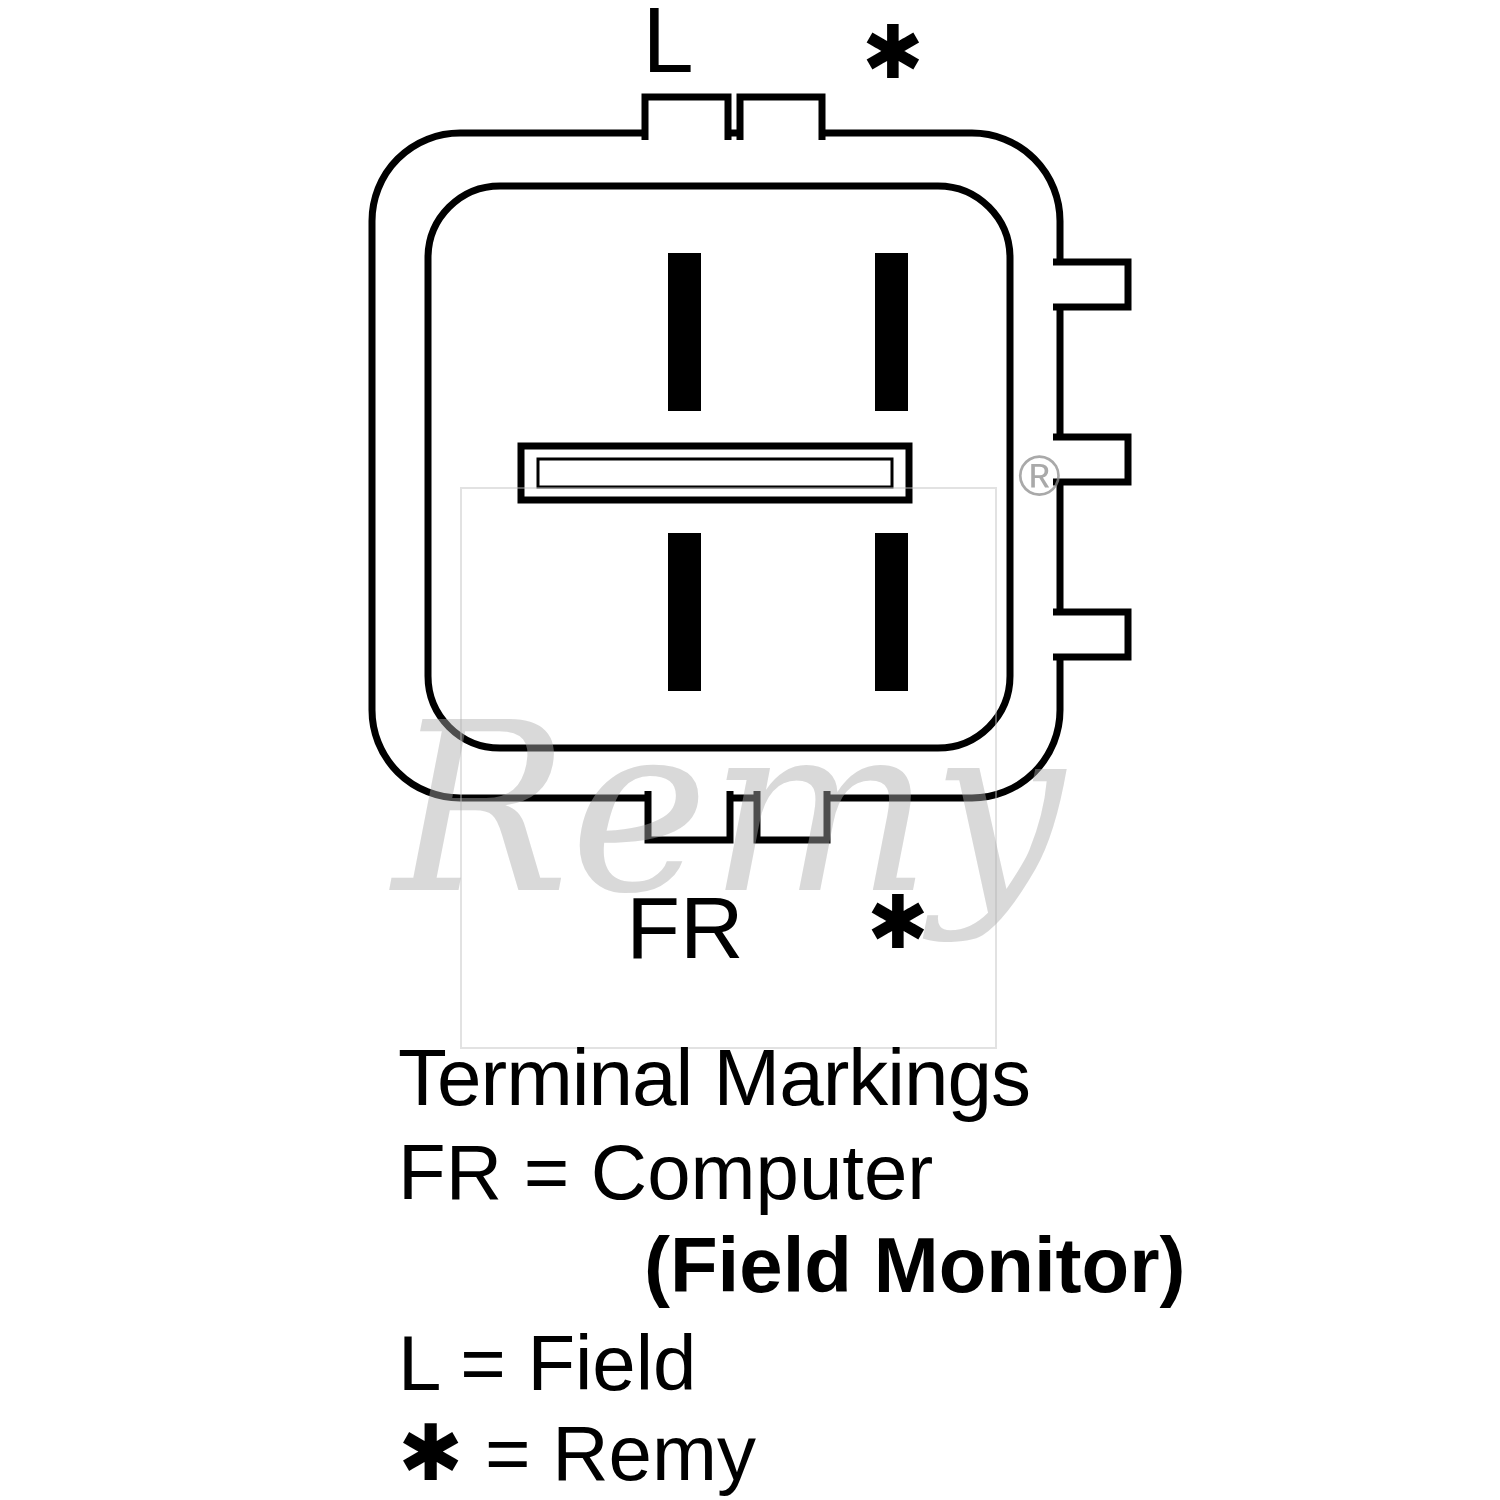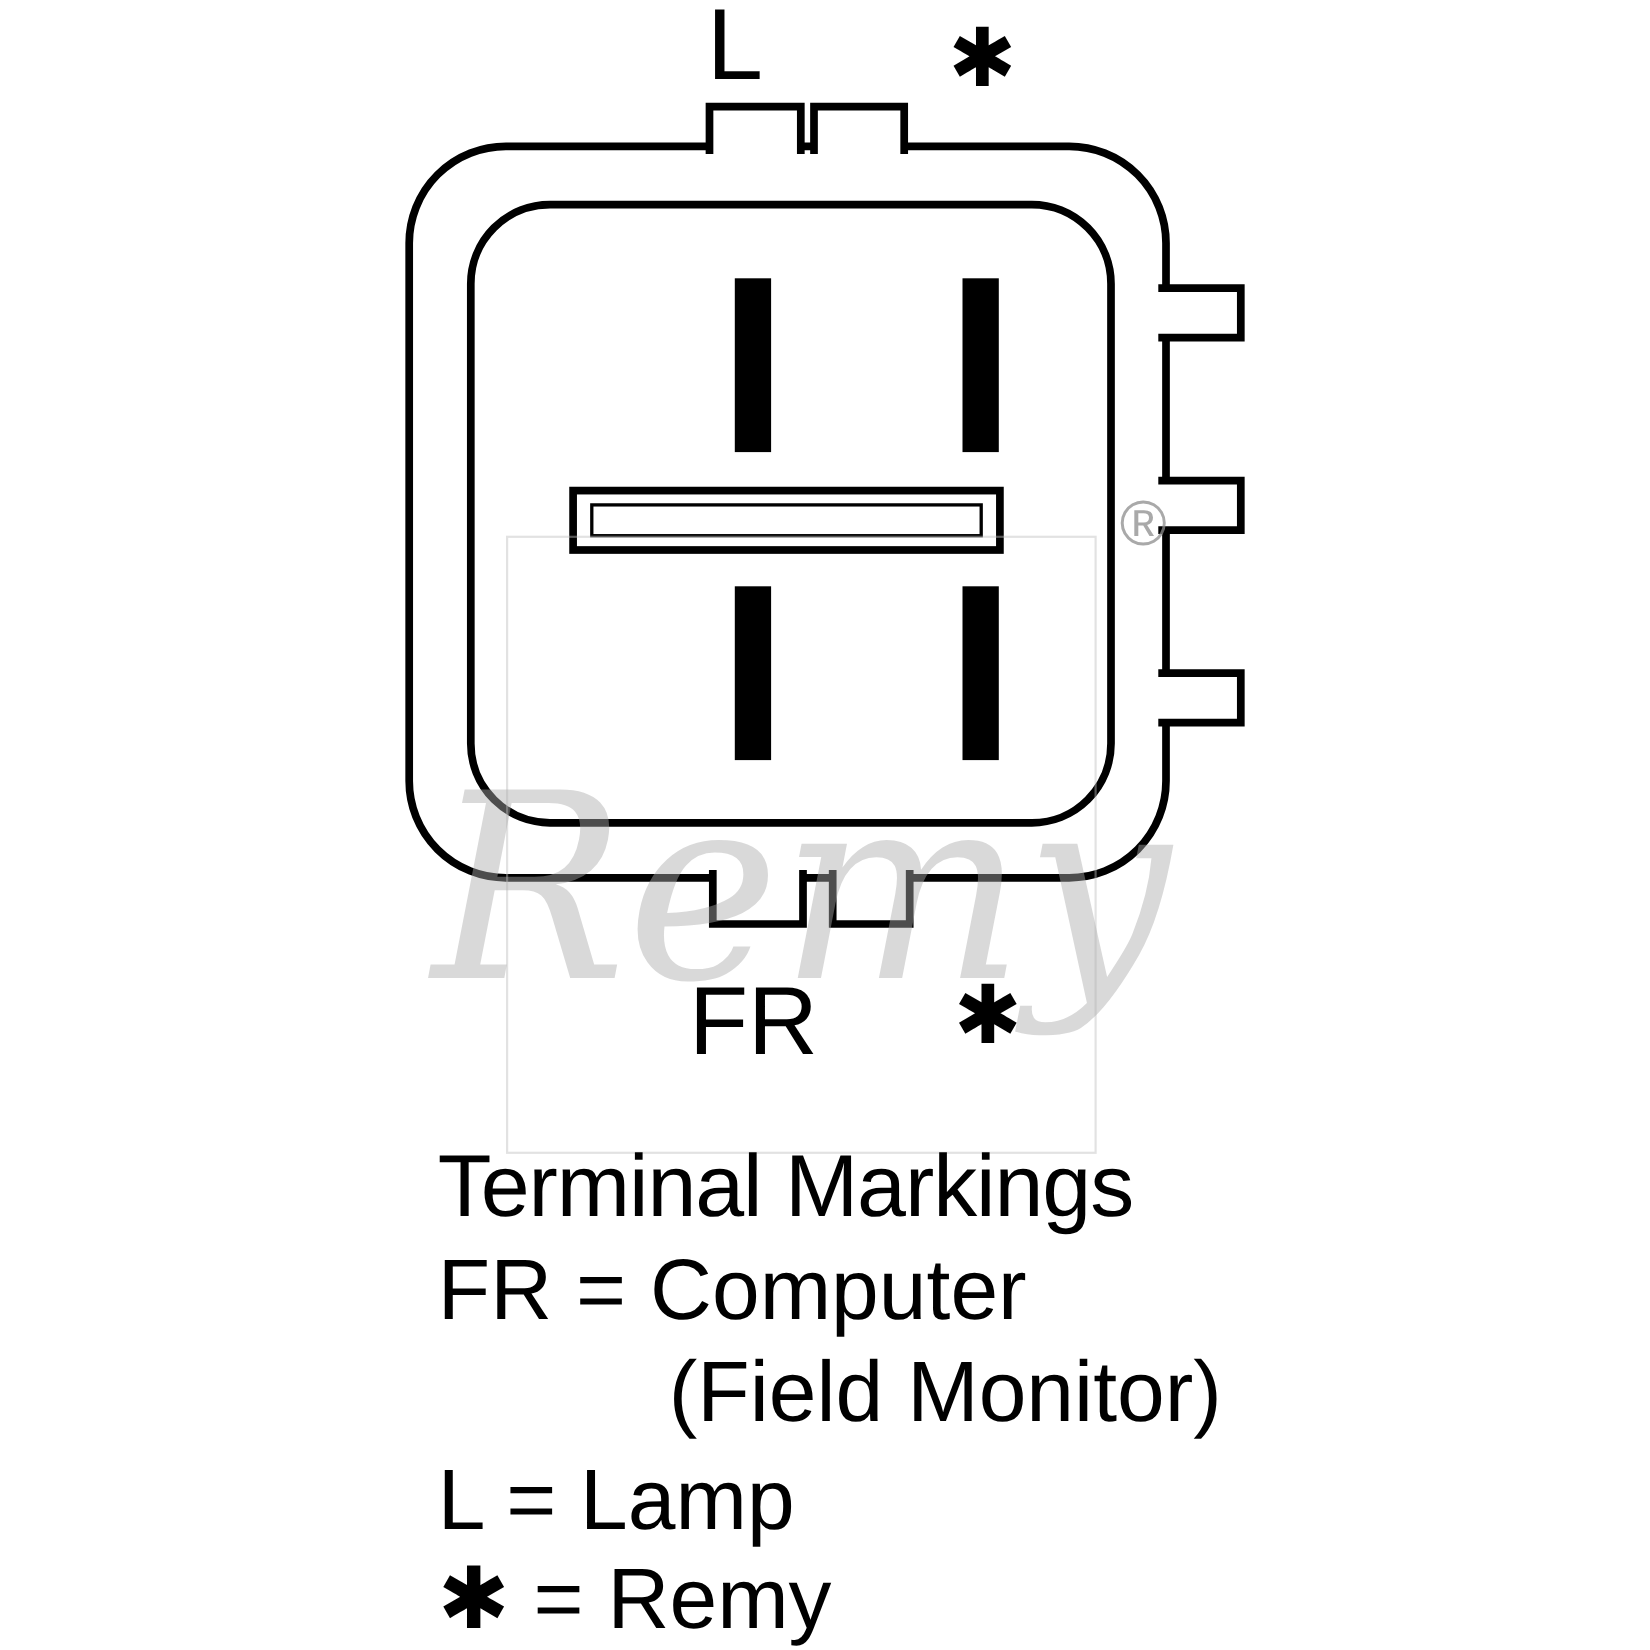--- a/index.html
+++ b/index.html
@@ -71,21 +71,21 @@
     letter-spacing: -1px;
     white-space: nowrap;
   }
   .legend-line {
     position: absolute;
     font-size: 78px;
     font-weight: 400;
     white-space: nowrap;
   }
   .legend-line.l1 { left: 398px; top: 1127px; text-align: center; }
-  .legend-line.l2 { left: 608px; top: 1220px; }
+  .legend-line.l2 { left: 644px; top: 1220px; font-weight: bold; }
   .legend-line.l3 { left: 398px; top: 1318px; }
   .legend-line.l4 { left: 398px; top: 1408px; }
 </style>
 </head>
 <body>
 
 <div class="canvas">
 
   <svg class="diagram-svg" width="1500" height="1010" viewBox="0 0 1500 1010">
 
@@ -119,17 +119,17 @@
 
   <div class="watermark-box">
     <span class="watermark-text">Remy</span>
   </div>
   <div class="registered-mark">®</div>
 
   <div class="legend">
     <div class="legend-title">Terminal Markings</div>
     <div class="legend-line l1">FR = Computer</div>
     <div class="legend-line l2">(Field Monitor)</div>
-    <div class="legend-line l3">L = Lamp</div>
+    <div class="legend-line l3">L = Field</div>
     <div class="legend-line l4">✱ = Remy</div>
   </div>
 
 </div>
 
 </body></html>

